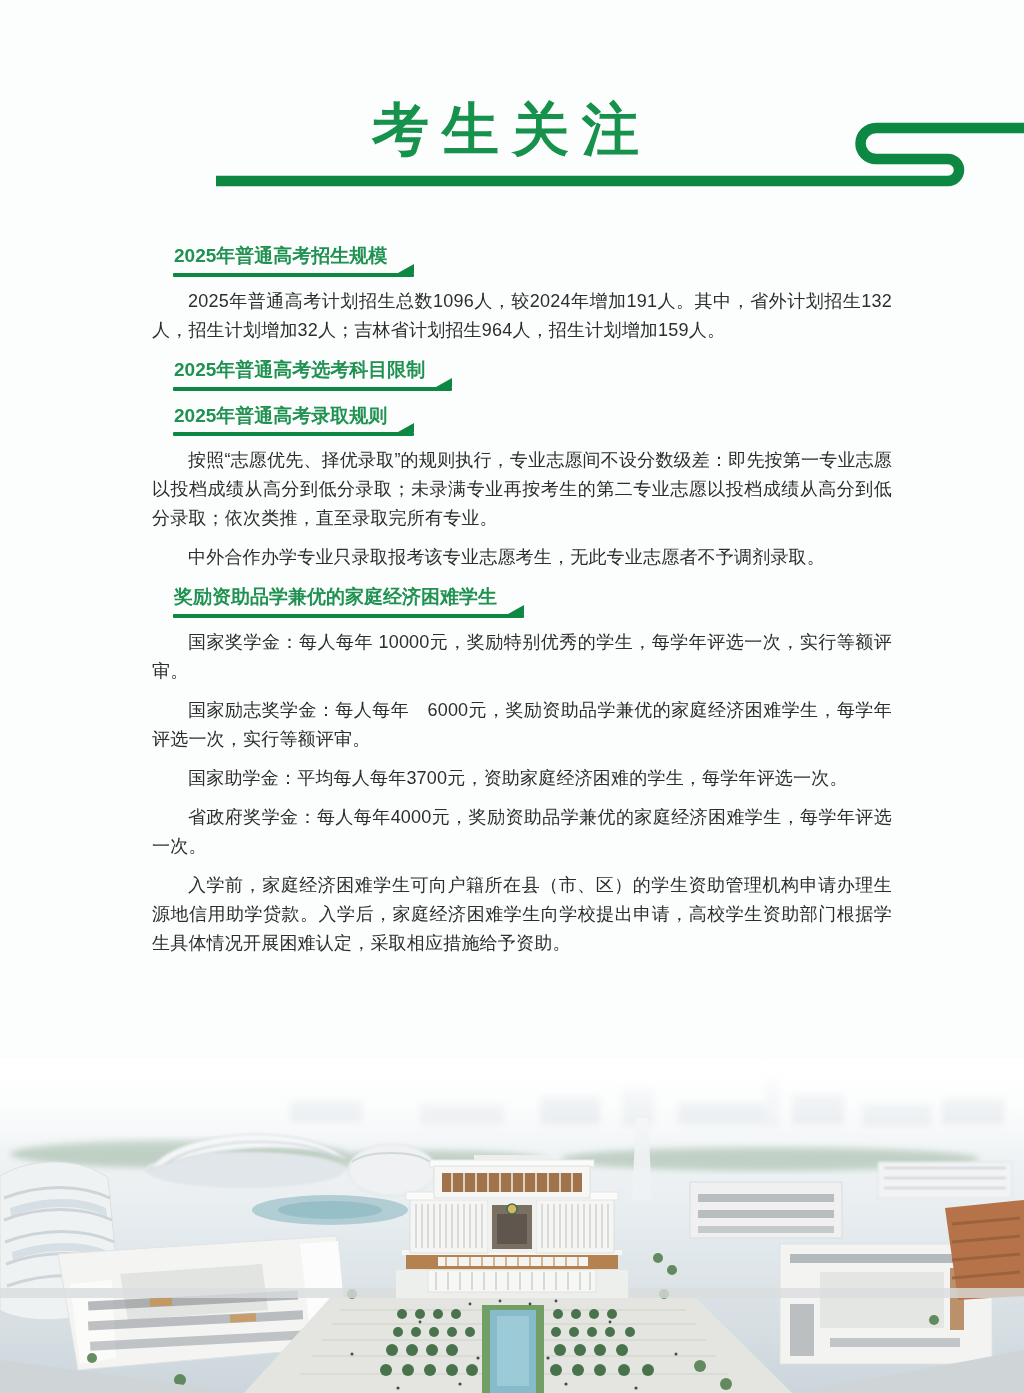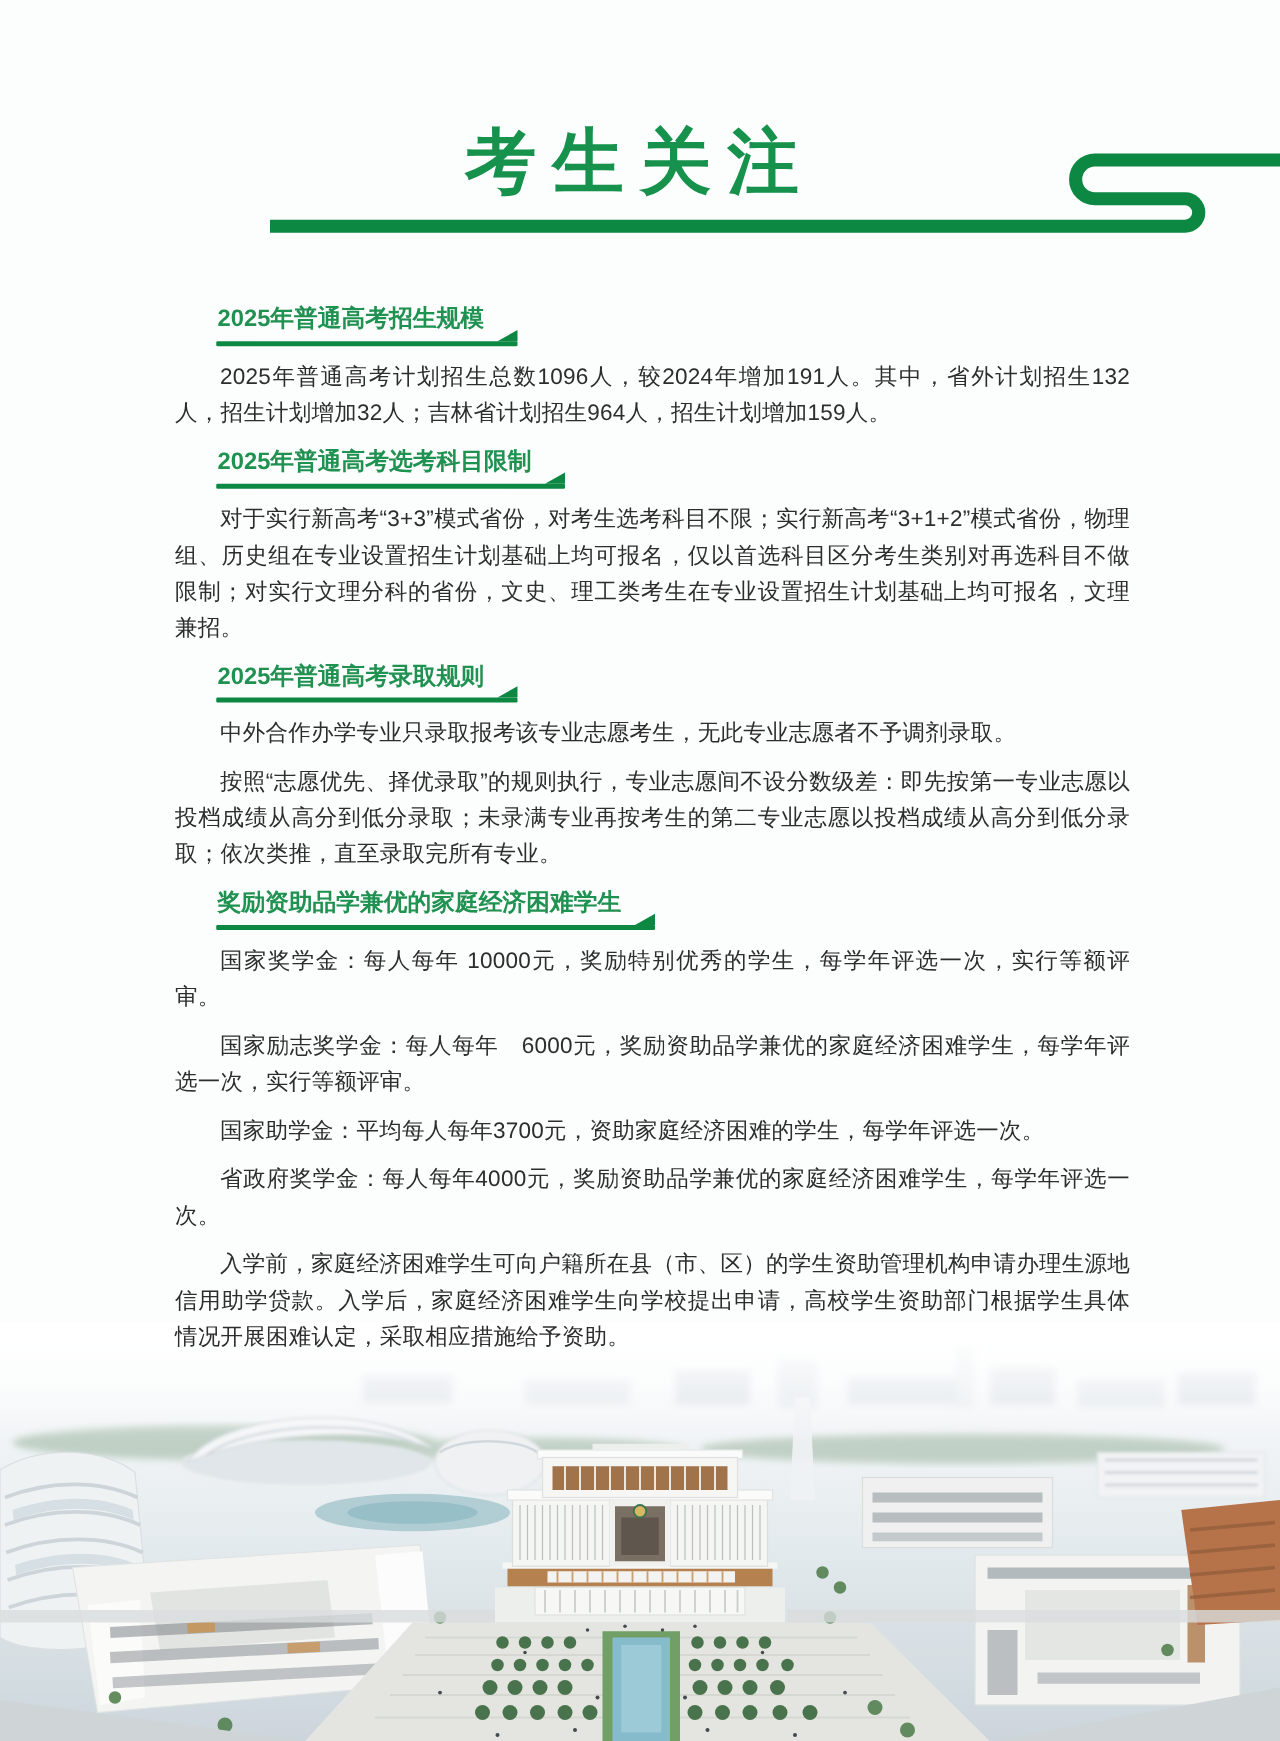--- a/index.html
+++ b/index.html
@@ -48,21 +48,21 @@
     content:"";position:absolute;left:0;right:0;bottom:0;
     height:4px;background:var(--ribbon);border-radius:1px;
   }
   .sec-head::after{
     content:"";position:absolute;right:0;bottom:4px;
     width:0;height:0;
     border-left:16px solid transparent;
     border-bottom:9px solid var(--ribbon);
   }
   .section p{
-    margin:10px 0 3px;
+    margin:10px 12px 3px;
     font-size:18px;line-height:29px;
     color:var(--body_text);
     text-align:justify;text-indent:2em;
     letter-spacing:.2px;
   }
 
   
   .photo{
     position:absolute;left:0;top:1058px;width:1024px;height:335px;
     z-index:1;line-height:0;
@@ -82,27 +82,26 @@
 
   <div class="content">
 
     <div class="section first">
       <div class="sec-head">2025年普通高考招生规模</div>
       <p>2025年普通高考计划招生总数1096人，较2024年增加191人。其中，省外计划招生132人，招生计划增加32人；吉林省计划招生964人，招生计划增加159人。</p>
     </div>
 
     <div class="section">
       <div class="sec-head">2025年普通高考选考科目限制</div>
-      <p>对于实行新高考“3+3”模式省份，对考生选考科目不限；实行新高考“3+1+2”模式省份，物理组、历史组在专业设置招生计划基础上均可报名，仅以首选科目区分考生类别对再选科目不做限制；对实行文理分科的省份，文史、理工类考生在专业设置招生计划基础上均可报名，文理兼招。</p>
     </div>
 
     <div class="section">
       <div class="sec-head">2025年普通高考录取规则</div>
+      <p>按照“志愿优先、择优录取”的规则执行，专业志愿间不设分数级差：即先按第一专业志愿以投档成绩从高分到低分录取；未录满专业再按考生的第二专业志愿以投档成绩从高分到低分录取；依次类推，直至录取完所有专业。</p>
       <p>中外合作办学专业只录取报考该专业志愿考生，无此专业志愿者不予调剂录取。</p>
-      <p>按照“志愿优先、择优录取”的规则执行，专业志愿间不设分数级差：即先按第一专业志愿以投档成绩从高分到低分录取；未录满专业再按考生的第二专业志愿以投档成绩从高分到低分录取；依次类推，直至录取完所有专业。</p>
     </div>
 
 
 
     <div class="section">
       <div class="sec-head">奖励资助品学兼优的家庭经济困难学生</div>
       <p>国家奖学金：每人每年 10000元，奖励特别优秀的学生，每学年评选一次，实行等额评审。</p>
       <p>国家励志奖学金：每人每年　6000元，奖励资助品学兼优的家庭经济困难学生，每学年评选一次，实行等额评审。</p>
       <p>国家助学金：平均每人每年3700元，资助家庭经济困难的学生，每学年评选一次。</p>
       <p>省政府奖学金：每人每年4000元，奖励资助品学兼优的家庭经济困难学生，每学年评选一次。</p>

